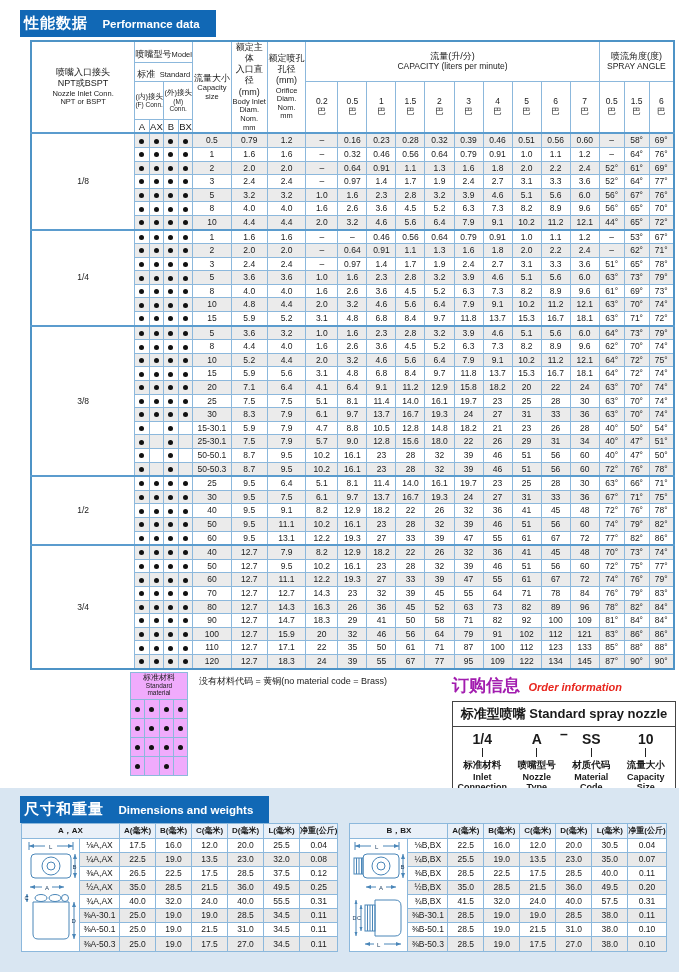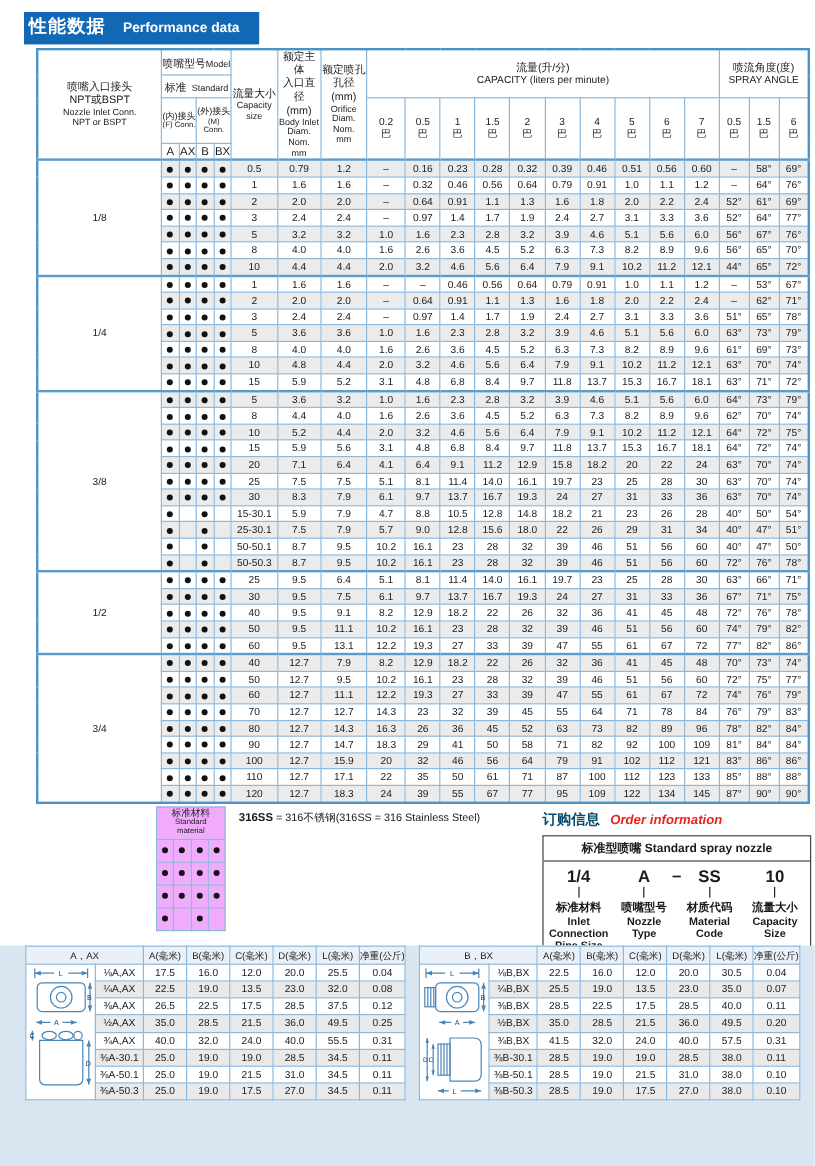--- a/index.html
+++ b/index.html
@@ -39,40 +39,40 @@
   table.mat-grid td { width:14px; height:17px; }
   .mg-zh { display:block; font-size:8px; line-height:1.1; }
   .mg-en { display:block; font-size:6.5px; line-height:1.05; white-space:pre-line; }
   .mat-text { padding-left:11px; }
   .mat-title { font-size:11px; height:27px; line-height:27px; }
   .mat-line { height:18px; line-height:18px; font-size:9px; white-space:nowrap; }
   .mat-line b { font-size:9.5px; }
 
   .order-wrap { position:absolute; left:422px; top:2px; width:224px; }
   .order-title { margin-bottom:4px; }
-  .ot-zh { color:#0c4a6e; font-weight:bold; font-size:12px; }
+  .ot-zh { color:#a21caf; font-weight:bold; font-size:17px; }
   .ot-en { color:#e8251d; font-weight:bold; font-size:11px; margin-left:4px;font-style:italic; }
   .order-box { border:1px solid #444; background:#fff; position:relative; }
-  .ob-head { text-align:center; font-weight:bold; font-size:10px; padding:3px 0; border-bottom:1px solid #444; }
+  .ob-head { text-align:center; font-weight:bold; font-size:13px; padding:3px 0; border-bottom:1px solid #444; }
   .ob-grid { display:grid; grid-template-columns:1fr 1fr 1fr 1fr; padding:4px 2px 6px 2px; }
   .ob-col { text-align:center; }
   .ob-code { font-weight:bold; font-size:14px; line-height:16px; }
   .ob-tick { width:1px; height:9px; background:#222; margin:1px auto 2px auto; }
   .ob-zh { font-weight:bold; font-size:9.5px; }
   .ob-en { font-weight:bold; font-size:9px; line-height:1.15; white-space:pre-line; }
   .ob-dash { position:absolute; left:50%; top:24px; transform:translateX(-50%); font-weight:bold; font-size:14px; }
 
   
   .bottom { position:absolute; left:0; top:788px; width:679px; height:184px; background:#d9e6f2; }
   .bottom .title-bar { margin-top:8px; }
   .dims-subtitle { font-size:11px; font-weight:bold; color:#222; margin:4px 0 3px 21px; }
   .dims-tables { display:flex; gap:11px; margin:0 0 0 21px; }
   table.dims { border-collapse:collapse; table-layout:fixed; background:#fff; border:1.5px solid #6ba3cf; }
   table.dims th, table.dims td { border:1px solid #8cb8dc; padding:0; text-align:center; overflow:hidden; }
-  table.dims th { height:15px; font-size:8px; font-weight:normal; background:#e9f0f8; white-space:nowrap; }
+  table.dims th { height:15px; font-size:8px; font-weight:bold; background:#e9f0f8; white-space:nowrap; }
   th.dt-label { text-align:left; padding-left:5px; font-weight:bold; font-size:10px; }
   table.dims td { height:13px; line-height:13px; font-size:8.5px; white-space:nowrap; }
   td.diag-cell { background:#fff !important; vertical-align:top; padding-top:2px; }
   td.model-cell { font-size:7.5px; }
   tr.dstripe td { background:#e9e9e9; }
   svg.diag { display:block; margin:0 auto; }
   svg.diag line, svg.diag path, svg.diag rect, svg.diag circle, svg.diag ellipse, svg.diag polygon { stroke:#4a86b8; fill:none; stroke-width:1; }
   svg.diag polygon.ah { fill:#4a86b8; stroke:none; }
   svg.diag text { fill:#1a3a5c; font-size:6px; font-family:"Liberation Sans",sans-serif; stroke:none; }
 </style>
@@ -1089,21 +1089,21 @@
           <tr>
             <td><span class="dot"></span></td>
             <td></td>
             <td><span class="dot"></span></td>
             <td></td>
           </tr>
         </tbody>
     </table>
     <div class="mat-text">
       <div id="mat-lines">
-          <div class="mat-line"><b>316SS</b><span> = 316不锈钢(316SS = 316 Stainless Steel)</span></div>
+          <div class="mat-line"><span>没有材料代码 = 黄铜(no material code = Brass)</span></div>
         </div>
     </div>
   </div>
 
   <div class="order-wrap">
     <div class="order-title">
       <span class="ot-zh">订购信息</span>
       <span class="ot-en">Order information</span>
     </div>
     <div class="order-box">
@@ -1139,20 +1139,24 @@
 Size</div>
           </div>
         </div>
       <div class="ob-dash">–</div>
     </div>
   </div>
 </div>
 
 
 <div class="bottom">
+  <div class="title-bar">
+    <span class="title-zh">尺寸和重量</span>
+    <span class="title-en">Dimensions and weights</span>
+  </div>
   <div class="dims-tables">
     <table class="dims">
       <colgroup>
           <col style="width:58px">
           <col style="width:40px">
           <col style="width:36px">
           <col style="width:36px">
           <col style="width:36px">
           <col style="width:36px">
           <col style="width:36px">

